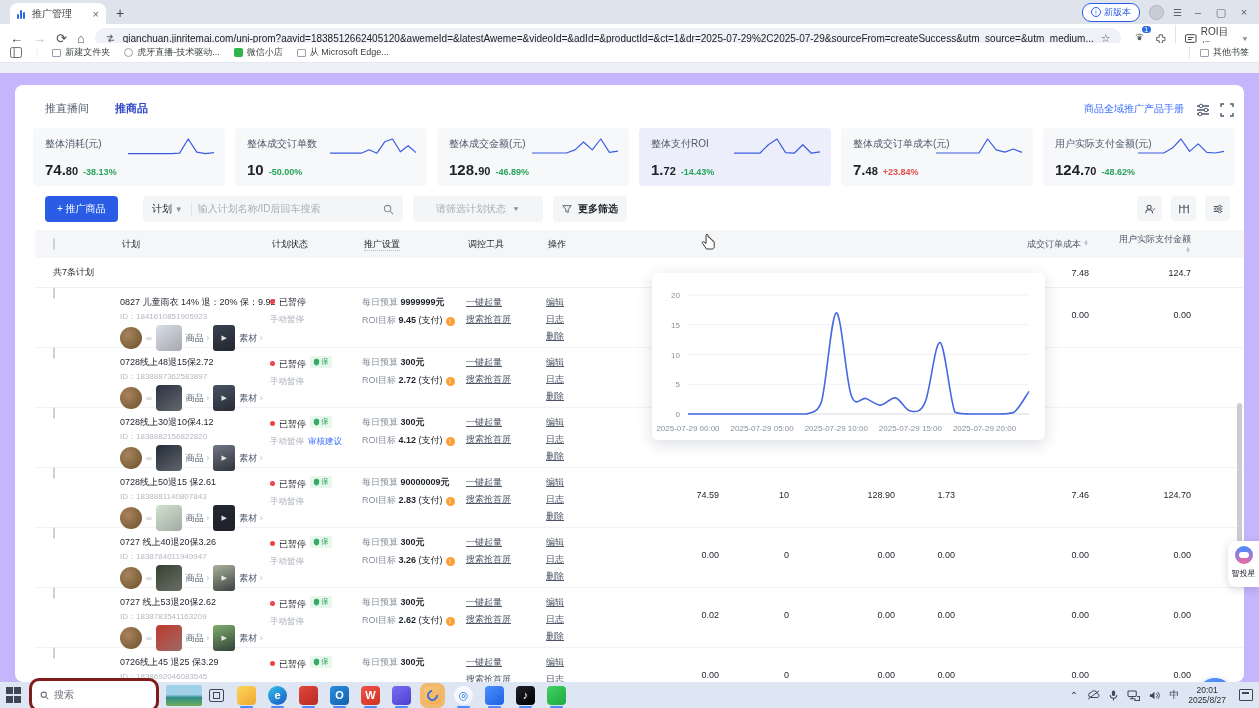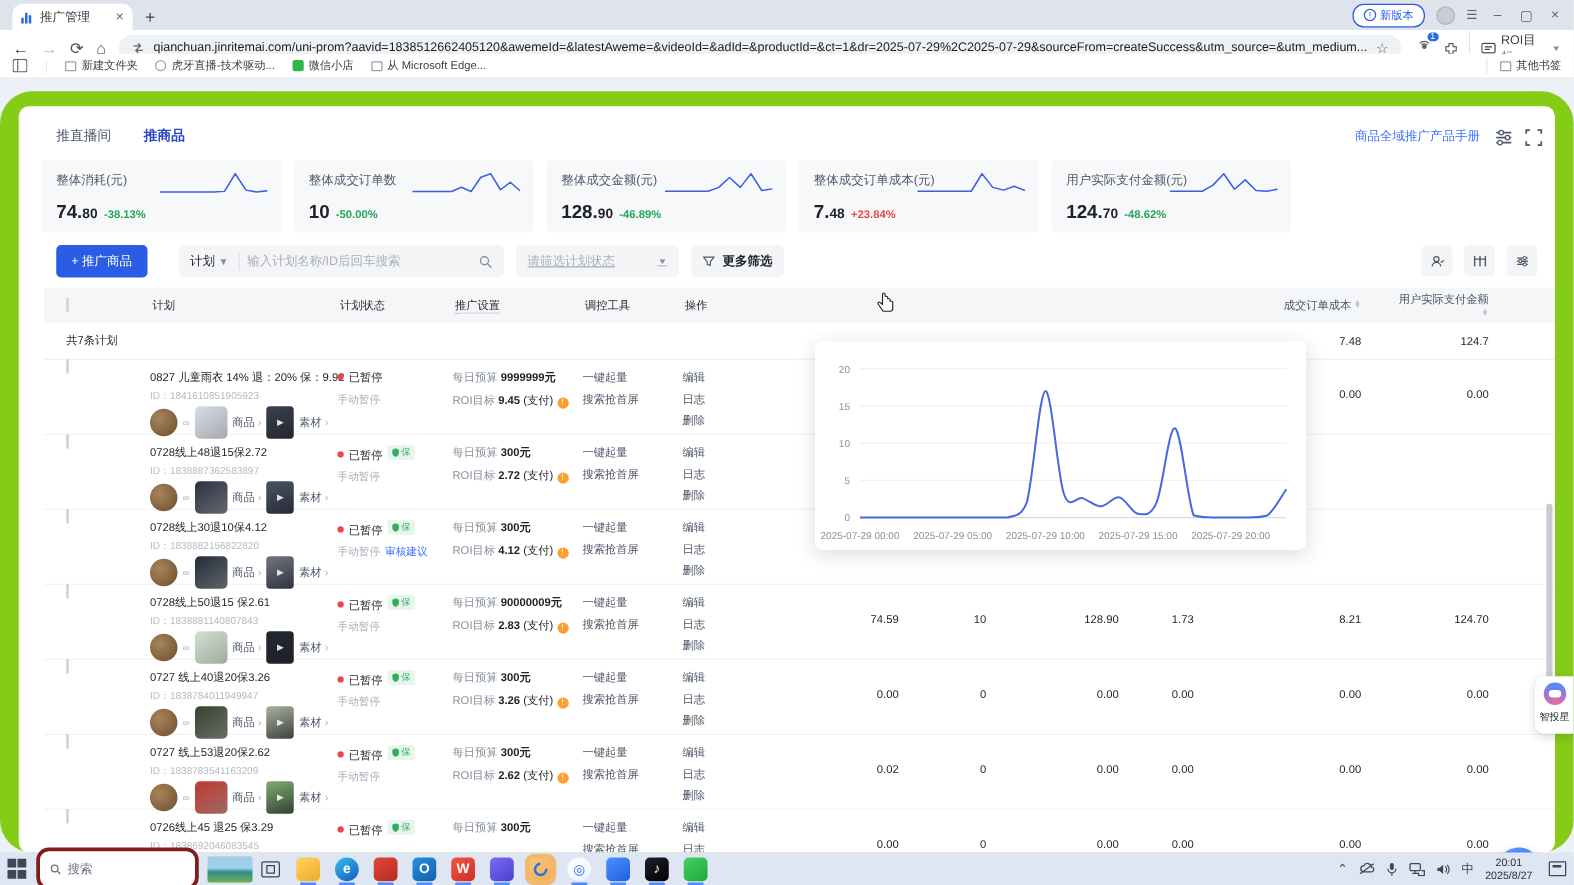--- a/index.html
+++ b/index.html
@@ -33,21 +33,21 @@
   .ai-chip { display:flex; align-items:center; gap:4px; font-size:10px; color:#3c4043; border-left:1px solid #e0e3e8; padding-left:9px;}
   #bookmarks { left:0; top:43px; width:1259px; height:20px; background:#fff; border-bottom:1px solid #e4e7ec;
     display:flex; align-items:center; padding:0 10px; gap:14px; font-size:9px; color:#3c4043; }
   .bm { display:flex; align-items:center; gap:4px; white-space:nowrap; }
   .bm-ic { width:9px; height:8px; border:1px solid #9aa0a8; border-radius:1px; }
   .bm-globe { width:9px; height:9px; border:1px solid #9aa0a8; border-radius:50%; }
   .bm-green { width:9px; height:9px; background:#2fb54a; border-radius:2px; }
   #bm-right { margin-left:auto; display:flex; align-items:center; gap:4px; border-left:1px solid #e4e7ec; padding-left:10px;}
 
   
-  #page { left:0; top:73px; width:1259px; height:609px; background:#84cc16;border-radius:26px; }
+  #page { left:0; top:73px; width:1259px; height:609px; background:#c4b5fd; }
   #content { left:15px; top:12px; width:1229px; height:597px; background:#fff; border-radius:8px; overflow:hidden; }
   #page-tabs { left:30px; top:16px; display:flex; gap:26px; }
   .ptab { font-size:11px; color:#4e5969; }
   .ptab.active { color:#2b46c8; font-weight:bold; }
   #manual { right:60px; top:17px; font-size:10px; color:#3d6eff; }
   .hdr-icbtn { width:18px; height:18px; color:#4e5969; }
   #hdr-ic1 { right:32px; top:16px; } #hdr-ic2 { right:8px; top:16px; }
 
   #cards { left:18px; top:43px; display:flex; gap:10px; }
   .card { width:192px; height:58px; background:#f7f8fa; border-radius:4px; padding:9px 12px; position:relative; }
@@ -58,21 +58,21 @@
   .card-delta { font-size:9px; font-weight:bold; margin-left:5px; }
   .spark { position:absolute; right:10px; top:8px; }
 
   #toolbar { left:30px; top:111px; width:1199px; height:26px; }
   #btn-promote { left:0; top:0; height:26px; background:#2b5ce6; color:#fff; border:none; border-radius:4px;
     font-size:10px; padding:0 12px; display:flex; align-items:center; gap:4px;}
   .tb-ctl { height:26px; background:#f4f5f7; border-radius:4px; display:flex; align-items:center; font-size:10px; color:#4e5969; padding:0 9px; gap:6px;}
   #plan-search { left:98px; top:0; width:260px; }
   #plan-select { border-right:1px solid #e2e4e9; padding-right:8px; color:#1d2129;}
   #plan-input { color:#a9aeb8; flex:1; }
-  #status-select { left:368px; top:0; width:130px; justify-content:space-between; color:#a9aeb8;text-decoration:underline;}
+  #status-select { left:368px; top:0; width:130px; justify-content:center; color:#a9aeb8;}
   #more-filter { left:508px; top:0; color:#1d2129;font-weight:bold;}
   .caret { font-size:8px; color:#86909c; transform:scaleY(.8); }
   #tb-right { position:absolute; right:14px; top:0; display:flex; gap:9px; }
   .sq-icbtn { width:25px; height:25px; background:#f4f5f7; border-radius:4px; display:flex; align-items:center; justify-content:center; color:#4e5969;}
 
   
   #tablewrap { left:20px; top:145px; width:1209px; height:452px; overflow:hidden; }
   .grid { display:grid; grid-template-columns:40px 45px 150px 92px 104px 80px 57px 138px 70px 106px 60px 134px 102px 120px; width:1298px; }
   #thead { background:#f5f6f8; height:28px; align-items:center; font-size:9px; color:#1d2129; border-radius:2px; }
   .th { padding-left:2px; } .th.num { text-align:right; padding-right:22px; color:#4e5969;}
@@ -94,21 +94,21 @@
   .mthumb { width:22px; height:26px; border-radius:3px; position:relative; flex:0 0 auto;}
   .mthumb::after { content:"▶"; position:absolute; left:50%; top:50%; transform:translate(-50%,-50%); color:rgba(255,255,255,.85); font-size:7px;}
   .tlabel { color:#4e5969; } .tlabel b { color:#b4b8c0; font-weight:normal;}
   .st-dot { display:inline-block; width:5px; height:5px; border-radius:50%; background:#ef4444; margin-right:4px; vertical-align:1px;}
   .badge-bao { display:inline-flex; align-items:center; gap:1px; background:#e8f7ee; color:#35ab5f; font-size:7.5px; border-radius:2px; padding:1px 3px; margin-left:4px; vertical-align:1px;}
   .st-sub { color:#a9aeb8; margin-top:5px; font-size:8.5px;}
   .st-sub a { color:#3d6eff; margin-left:4px; text-decoration:none;}
   .set-line { white-space:nowrap; } .set-line + .set-line { margin-top:5px; }
   .set-lbl { color:#86909c; } .set-val { font-weight:bold; color:#1d2129; }
   .info-i { display:inline-block; width:9px; height:9px; border-radius:50%; background:#ff9d2e; color:#fff; font-size:7px; line-height:9px; text-align:center; margin-left:3px; vertical-align:-1px;}
-  .tool-l, .act-l { color:#4c5566; margin-bottom:4px; white-space:nowrap;}
+  .tool-l, .act-l { color:#4c5566; margin-bottom:4px; white-space:nowrap;text-decoration:underline;}
   .num { text-align:right; padding-right:22px; }
   .m7pad { text-align:left; padding-left:38px; }
 
   
   #popup { left:637px; top:188px; width:393px; height:167px; background:#fff; border-radius:6px;
     box-shadow:0 4px 16px rgba(31,41,61,.16); }
   #popup svg text { font-size:8px; fill:#86909c; }
   #vscroll { left:1237px; top:330px; width:5px; height:150px; background:#c9ccd2; border-radius:3px;}
   
   #assistant { left:1228px; top:468px; width:31px; height:46px; background:#fff; border-radius:8px 0 0 8px;
@@ -261,20 +261,27 @@
             <polyline points="1.0,17.2 8.8,17.2 16.6,17.2 24.5,17.2 32.3,17.2 40.1,13.8 47.9,17.2 55.7,5.8 63.5,3.0 71.4,15.8 79.2,9.8 87.0,16.6" fill="none" stroke="#3b5de0" stroke-width="1.2" stroke-linejoin="round"></polyline>
           </svg>
           <div class="card-val">10<span class="card-delta" style="color:#27a35c">-50.00%</span></div>
         </div>
         <div class="card">
           <div class="card-label">整体成交金额(元)</div>
           <svg class="spark" width="88" height="22">
             <polyline points="1.0,17.0 9.6,17.0 18.2,17.0 26.8,17.0 35.4,17.0 44.0,13.9 52.6,6.0 61.2,13.9 69.8,3.0 78.4,16.4 87.0,15.1" fill="none" stroke="#3b5de0" stroke-width="1.2" stroke-linejoin="round"></polyline>
           </svg>
           <div class="card-val">128.<small>90</small><span class="card-delta" style="color:#27a35c">-46.89%</span></div>
+        </div>
+        <div class="card hl">
+          <div class="card-label">整体支付ROI</div>
+          <svg class="spark" width="88" height="22">
+            <polyline points="1.0,17.2 9.6,17.2 18.2,17.2 26.8,17.2 35.4,8.7 44.0,3.0 52.6,16.6 61.2,17.2 69.8,8.7 78.4,17.2 87.0,15.8" fill="none" stroke="#3b5de0" stroke-width="1.2" stroke-linejoin="round"></polyline>
+          </svg>
+          <div class="card-val">1.<small>72</small><span class="card-delta" style="color:#27a35c">-14.43%</span></div>
         </div>
         <div class="card">
           <div class="card-label">整体成交订单成本(元)</div>
           <svg class="spark" width="88" height="22">
             <polyline points="1.0,17.0 9.6,17.0 18.2,17.0 26.8,17.0 35.4,17.0 44.0,17.0 52.6,3.0 61.2,13.9 69.8,16.1 78.4,13.0 87.0,16.4" fill="none" stroke="#3b5de0" stroke-width="1.2" stroke-linejoin="round"></polyline>
           </svg>
           <div class="card-val">7.<small>48</small><span class="card-delta" style="color:#e34d4d">+23.84%</span></div>
         </div>
         <div class="card">
           <div class="card-label">用户实际支付金额(元)</div>
@@ -517,21 +524,21 @@
             </span>
             <span class="cell">
               <div class="act-l">编辑</div>
               <div class="act-l">日志</div>
               <div class="act-l">删除</div>
             </span>
             <span class="num" style="padding-top:22px">74.59</span>
             <span class="num" style="padding-top:22px">10</span>
             <span class="num" style="padding-top:22px">128.90</span>
             <span class="num" style="padding-top:22px">1.73</span>
-            <span class="num" style="padding-top:22px">8.21</span>
+            <span class="num" style="padding-top:22px">7.46</span>
             <span class="num" style="padding-top:22px">124.70</span>
             <span class="num" style="padding-top:22px"></span>
           </div>
           <div class="grid trow">
             <span><span class="cb"></span></span>
             <span><span class="toggle"><i></i></span></span>
             <span class="cell" style="overflow:visible">
        <div class="plan-title">0727 线上40退20保3.26</div>
        <div class="plan-id">ID：1838784011949947</div>
        <div class="thumbs">

